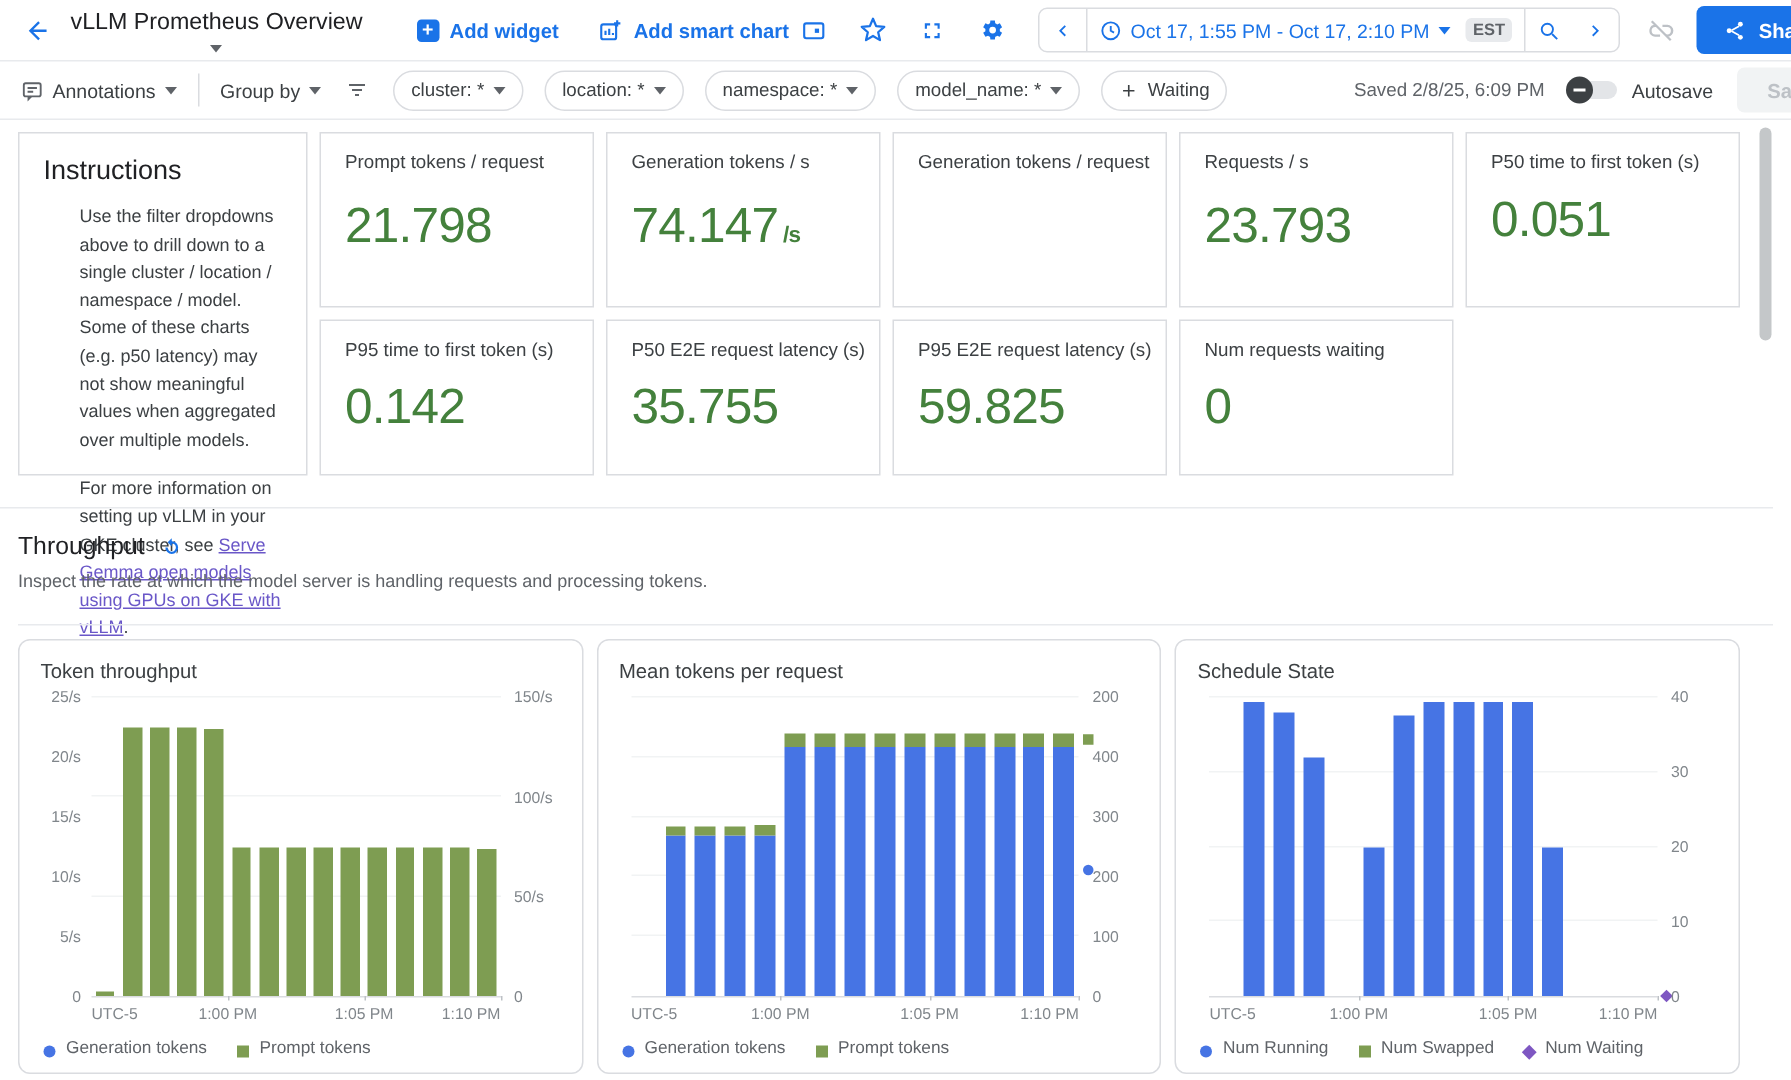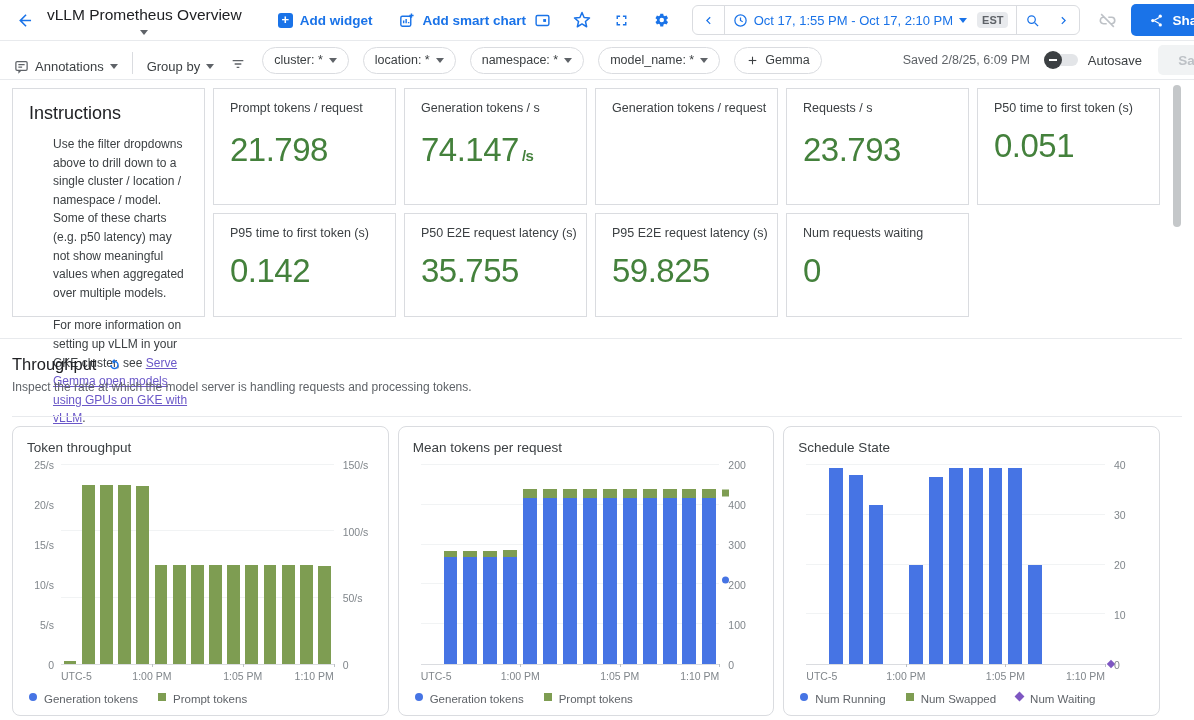--- a/index.html
+++ b/index.html
@@ -30,21 +30,21 @@
   .tz-badge { background:#e8eaed; color:#5f6368; font-size:11px; font-weight:bold;
     padding:2px 5px; border-radius:4px; margin-left:4px; }
   .caret-blue { border-top-color:#1a73e8; }
   .share-btn { display:flex; align-items:center; gap:8px; background:#1a73e8; color:#fff;
     border:none; border-radius:5px; height:32px; padding:0 18px; font-size:13.5px;
     font-weight:bold; margin-left:6px; cursor:pointer; white-space:nowrap; }
 
   
   .filterbar { height:39px; display:flex; align-items:center; padding:0 0 0 14px;
     border-bottom:1px solid #e8eaed; }
-  .fb-left { display:flex; align-items:flex-end; gap:14px; }
+  .fb-left { display:flex; align-items:center; gap:14px; }
   .fb-btn { display:flex; align-items:center; gap:6px; background:none; border:none;
     font-size:13px; color:#3c4043; cursor:pointer; }
   .v-div { width:1px; height:22px; background:#dadce0; }
   .chip { display:flex; align-items:center; gap:6px; height:27px; padding:0 11px;
     border:1px solid #dadce0; border-radius:14px; font-size:12.5px; color:#3c4043;
     background:#fff; cursor:pointer; white-space:nowrap; }
   .fb-right { margin-left:auto; display:flex; align-items:center; margin-right:-36px; }
   .saved-text { font-size:12.5px; color:#5f6368; margin-right:14px; white-space:nowrap; }
   .toggle { width:36px; height:16px; position:relative; margin-right:8px; cursor:pointer; }
   .toggle .track { position:absolute; left:2px; right:2px; top:2px; bottom:2px;
@@ -96,21 +96,21 @@
   .gridline { position:absolute; left:0; right:0; height:1px; background:#f1f3f4; }
   .bar { position:absolute; }
   .tickmark { position:absolute; bottom:-3px; width:1px; height:3px; background:#bdc1c6; }
   .endmark { position:absolute; left:100%; width:7px; height:7px; transform:translate(3px,50%); }
   .endmark.circle { border-radius:50%; }
   .endmark.diamond { transform:translate(3px,50%) rotate(45deg); width:6px; height:6px; }
   .xaxis { position:relative; height:15px; margin:3px 40px 0 34px; font-size:10.5px; color:#80868b; }
   .no-left .xaxis { margin-left:8px; }
   .xtick { position:absolute; top:2px; white-space:nowrap; }
   .legend { display:flex; gap:20px; margin:10px 0 0 2px; }
-  .lg-item { display:flex; align-items:flex-start; gap:7px; font-size:11.5px; color:#5f6368; cursor:pointer; }
+  .lg-item { display:flex; align-items:flex-end; gap:7px; font-size:11.5px; color:#5f6368; cursor:pointer; }
   .lg-marker { width:8px; height:8px; display:inline-block; flex:none; }
   .lg-marker.circle { border-radius:50%; }
   .lg-marker.diamond { transform:rotate(45deg); width:7px; height:7px; }
 
   
   .scrollbar { position:fixed; top:82px; left:1172px; width:10px; height:638px; }
   .scrollbar .thumb { position:absolute; top:3px; left:1px; width:8px; height:142px;
     background:#c4c7c9; border-radius:4px; cursor:pointer; }
 
   svg { display:block; }
@@ -282,21 +282,21 @@
       <span>model_name: *</span>
       <span class="caret"></span>
     </span>
     <span class="chip">
       <span>
         <svg width="13" height="13" viewBox="0 0 24 24" fill="#3c4043">
             <path d="M11 5h2v14h-2z"></path>
             <path d="M5 11h14v2H5z"></path>
           </svg>
       </span>
-      <span>Gemma</span>
+      <span>Waiting</span>
     </span>
   </div>
 
   <div class="fb-right">
     <span class="saved-text">Saved 2/8/25, 6:09 PM</span>
     <span class="toggle">
       <span class="track"></span>
       <span class="knob"></span>
     </span>
     <span class="autosave-lbl">Autosave</span>

